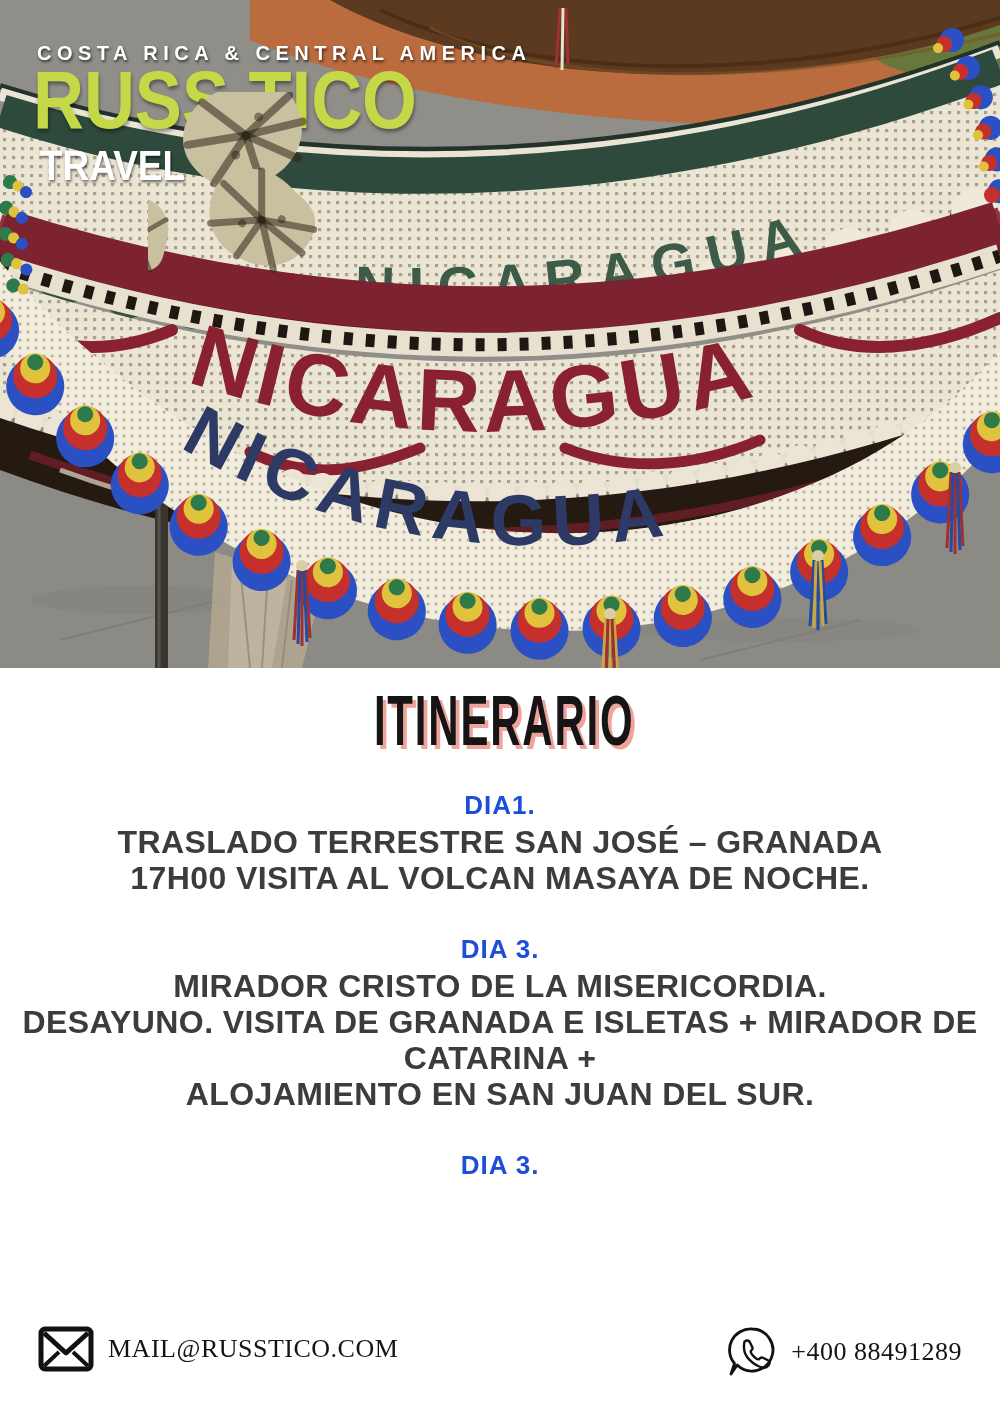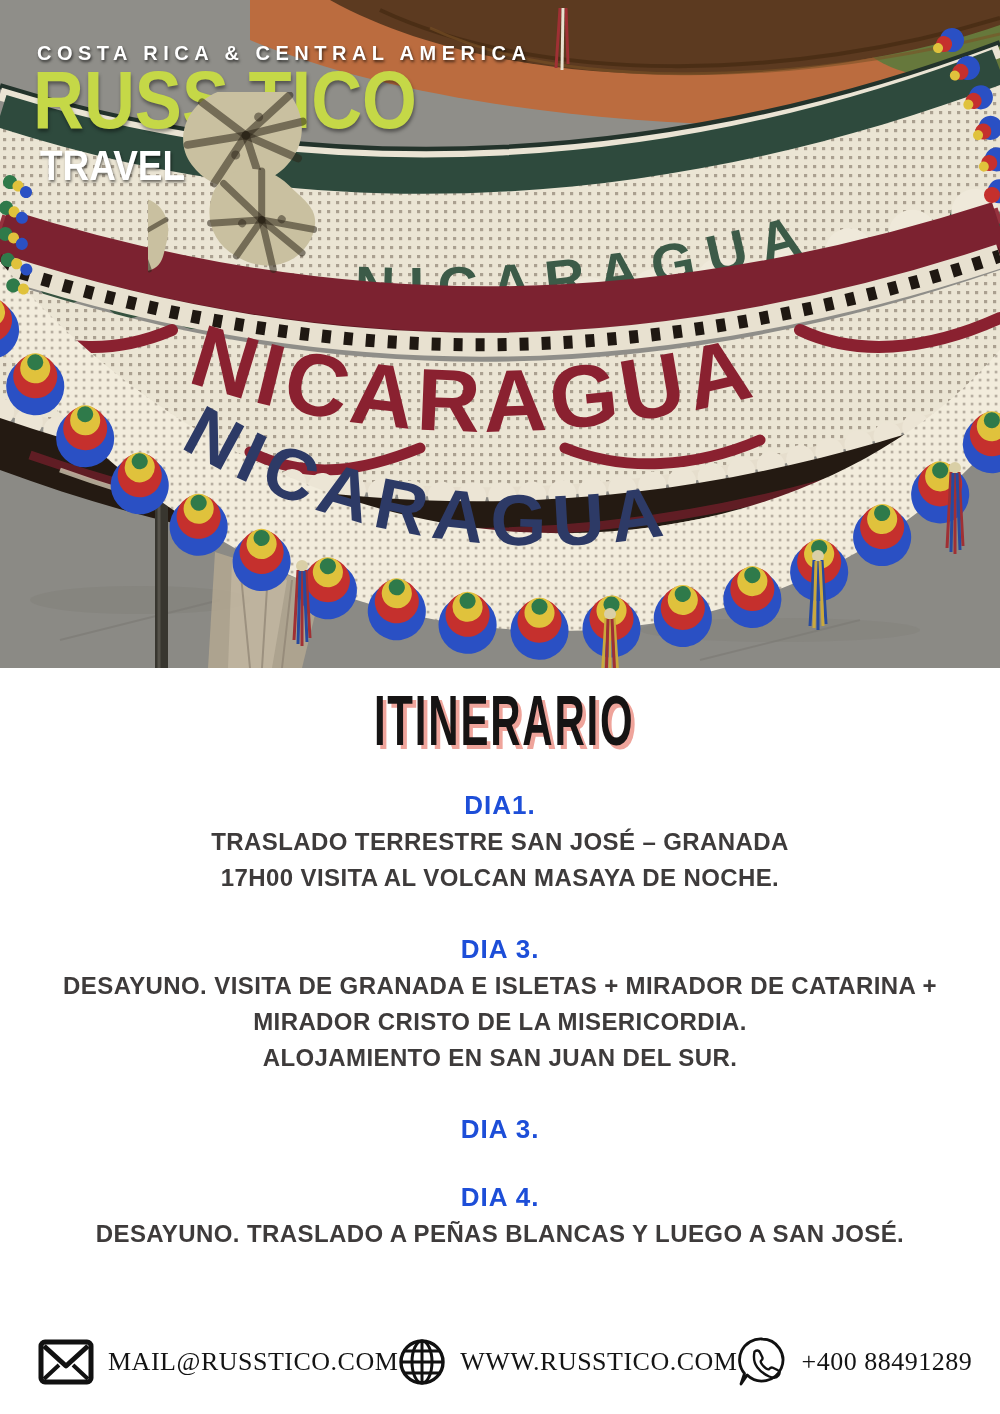--- a/index.html
+++ b/index.html
@@ -39,27 +39,27 @@
     letter-spacing:3px;white-space:nowrap;
     text-shadow:6px 4px 0 #efa49b;
   }
   .days{position:absolute;top:760px;left:0;width:1000px;padding-top:30px;text-align:center;}
   .day{margin:0 0 38px 0;}
   .day-label{
     color:#1d4ed8;font-size:26px;font-weight:bold;letter-spacing:1px;
     line-height:30px;margin-bottom:4px;
   }
   .day-lines .line{
-    color:#3e3b3b;font-size:24px;font-weight:bold;letter-spacing:.4px;line-height:36px;
+    color:#3e3b3b;font-size:32px;font-weight:bold;letter-spacing:.4px;line-height:36px;
   }
 
   
   .footer{
     position:absolute;top:1326px;left:0;width:1000px;height:72px;
-    display:flex;align-items:center;justify-content:space-between;
+    display:flex;align-items:flex-start;justify-content:space-between;
     padding:0 38px;box-sizing:border-box;
   }
   .contact{display:flex;align-items:center;gap:14px;}
   .contact-text{
     font-family:"Liberation Serif",serif;font-size:26px;color:#141414;
     letter-spacing:.5px;white-space:nowrap;
   }
   .cicon{flex:0 0 auto;}
 </style>
 </head>
@@ -232,58 +232,41 @@
     <div class="day">
       <div class="day-label">DIA1.</div>
       <div class="day-lines">
           <div class="line">TRASLADO TERRESTRE SAN JOSÉ – GRANADA</div>
           <div class="line">17H00 VISITA AL VOLCAN MASAYA DE NOCHE.</div>
         </div>
     </div>
     <div class="day">
       <div class="day-label">DIA 3.</div>
       <div class="day-lines">
+          <div class="line">MIRADOR CRISTO DE LA MISERICORDIA.</div>
           <div class="line">DESAYUNO. VISITA DE GRANADA E ISLETAS + MIRADOR DE CATARINA +</div>
-          <div class="line">MIRADOR CRISTO DE LA MISERICORDIA.</div>
           <div class="line">ALOJAMIENTO EN SAN JUAN DEL SUR.</div>
         </div>
     </div>
     <div class="day">
       <div class="day-label">DIA 3.</div>
-    </div>
-    <div class="day">
-      <div class="day-label">DIA 4.</div>
-      <div class="day-lines">
-          <div class="line">DESAYUNO. TRASLADO A PEÑAS BLANCAS Y LUEGO A SAN JOSÉ.</div>
-        </div>
     </div>
   </div>
 
   <div class="footer">
 
     <div class="contact">
       <svg class="cicon" width="56" height="46" viewBox="0 0 56 46">
         <rect x="3" y="3" width="50" height="40" rx="4" fill="none" stroke="#111" stroke-width="5"></rect>
         <path d="M6,7 L28,27 L50,7" fill="none" stroke="#111" stroke-width="5" stroke-linejoin="round"></path>
         <path d="M6,40 L21,26 M50,40 L35,26" fill="none" stroke="#111" stroke-width="4"></path>
       </svg>
       <span class="contact-text">MAIL@RUSSTICO.COM</span>
     </div>
 
-    <div class="contact">
-      <svg class="cicon" width="48" height="48" viewBox="0 0 48 48">
-        <circle cx="24" cy="24" r="21" fill="none" stroke="#111" stroke-width="3.4"></circle>
-        <ellipse cx="24" cy="24" rx="10" ry="21" fill="none" stroke="#111" stroke-width="3"></ellipse>
-        <line x1="24" y1="3" x2="24" y2="45" stroke="#111" stroke-width="3"></line>
-        <line x1="3" y1="24" x2="45" y2="24" stroke="#111" stroke-width="3"></line>
-        <line x1="6.5" y1="13" x2="41.5" y2="13" stroke="#111" stroke-width="3"></line>
-        <line x1="6.5" y1="35" x2="41.5" y2="35" stroke="#111" stroke-width="3"></line>
-      </svg>
-      <span class="contact-text">WWW.RUSSTICO.COM</span>
-    </div>
 
     <div class="contact">
       <svg class="cicon" width="50" height="52" viewBox="0 0 50 52">
         <path d="M25,3 a21,21 0 1 1 -14.8,36 L4,48 L7.5,37.5 A21,21 0 0 1 25,3 Z" fill="none" stroke="#111" stroke-width="2.8" stroke-linejoin="round"></path>
         <path d="M16,14 q4,-3 6,1 l2.5,5 q1,2 -1.5,4 q-1,2 3,6 q4,4 6,3 q2,-2.5 4,-1.5 l5,2.5 q4,2 1,6 q-3,4 -10,1 q-8,-3.5 -13,-10 q-5,-6.5 -3,-17 z" fill="none" stroke="#111" stroke-width="2.6" stroke-linejoin="round" transform="scale(0.92) translate(3,3)"></path>
       </svg>
       <span class="contact-text">+400 88491289</span>
     </div>
 
   </div>

